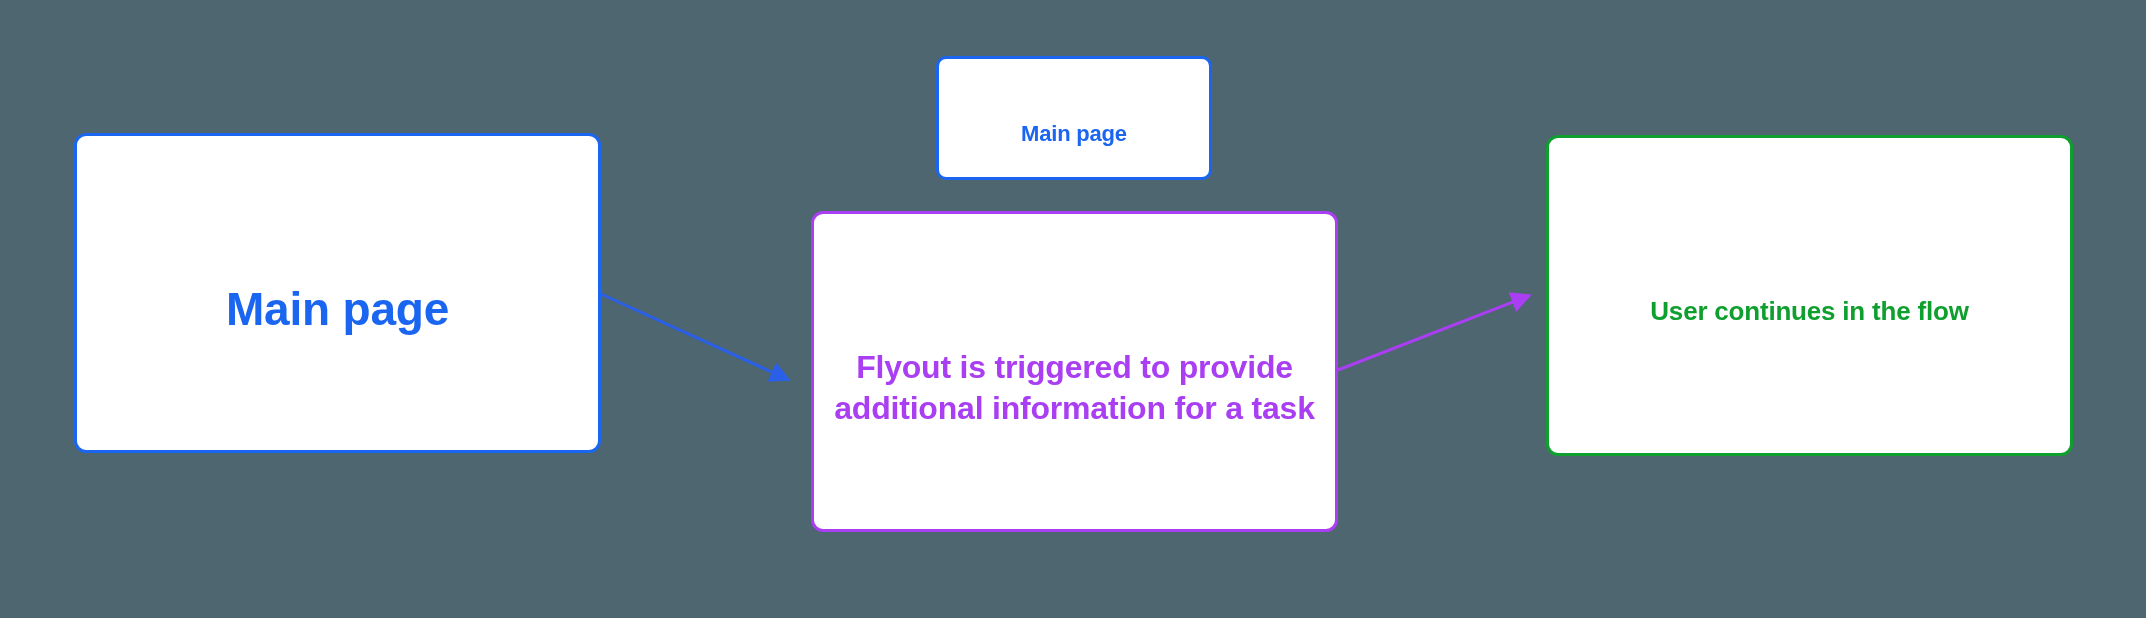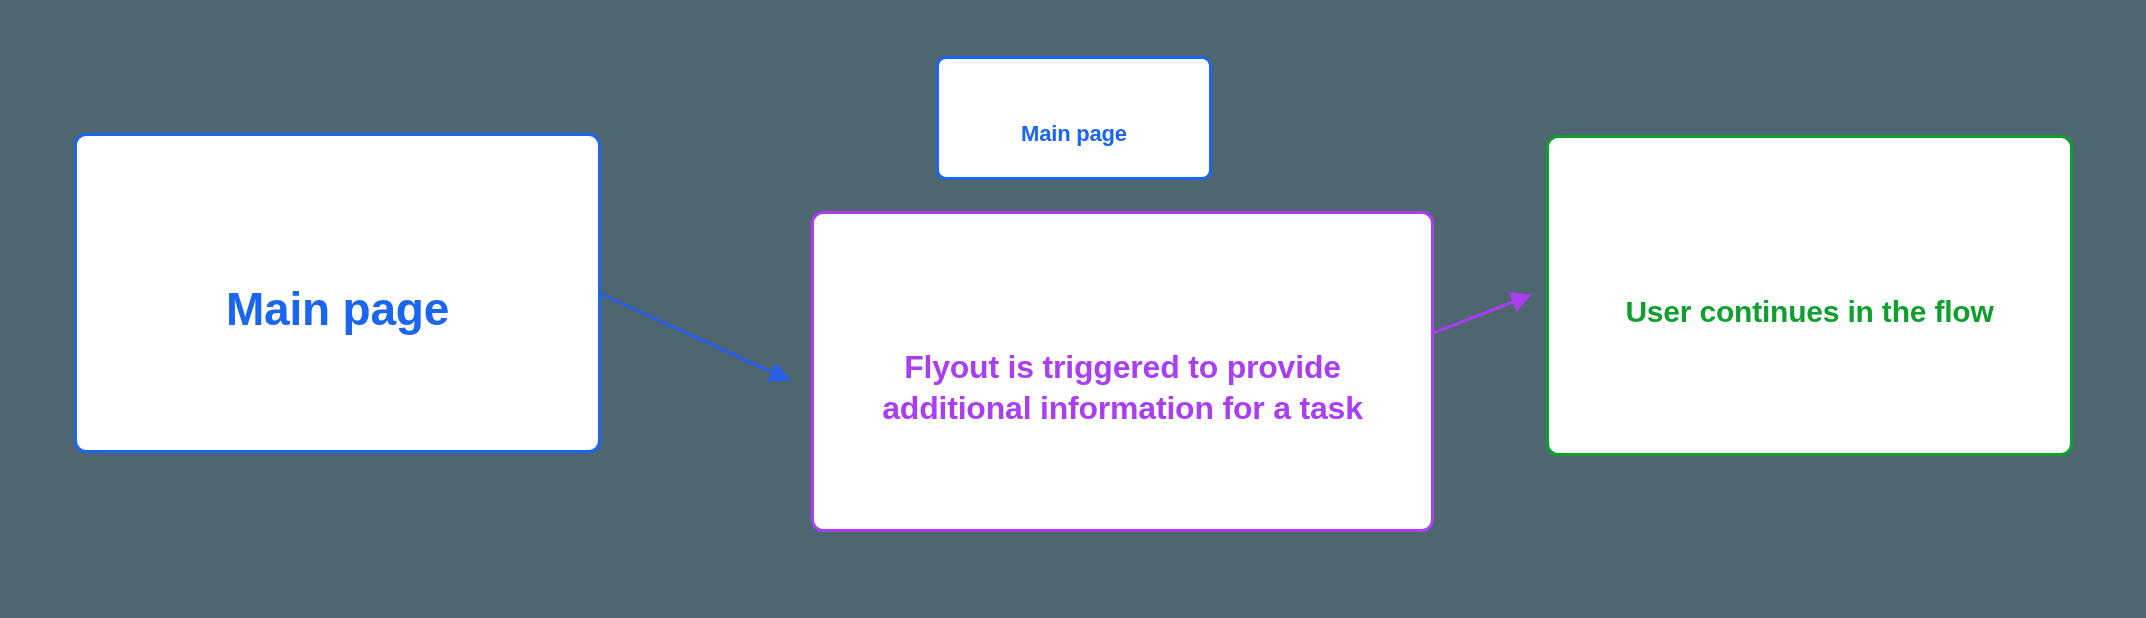--- a/index.html
+++ b/index.html
@@ -64,41 +64,41 @@
   }
   #node-main-page-small .node-label {
     color: #1a66f0;
     font-size: 22px;
   }
 
   
   #node-flyout {
     left: 811px;
     top: 211px;
-    width: 623px;
+    width: 527px;
     height: 321px;
     border-color: #a93ef2;
   }
   #node-flyout .node-label {
     color: #a93ef2;
     font-size: 32px;
     line-height: 1.28;
   }
 
   
   #node-user-continues {
     left: 1546px;
     top: 135px;
     width: 527px;
     height: 321px;
     border-color: #0e9f2e;
   }
   #node-user-continues .node-label {
     color: #0e9f2e;
-    font-size: 30px;
+    font-size: 26px;
   }
 
   
   #connectors {
     position: absolute;
     left: 0;
     top: 0;
     width: 2146px;
     height: 618px;
     pointer-events: none;

